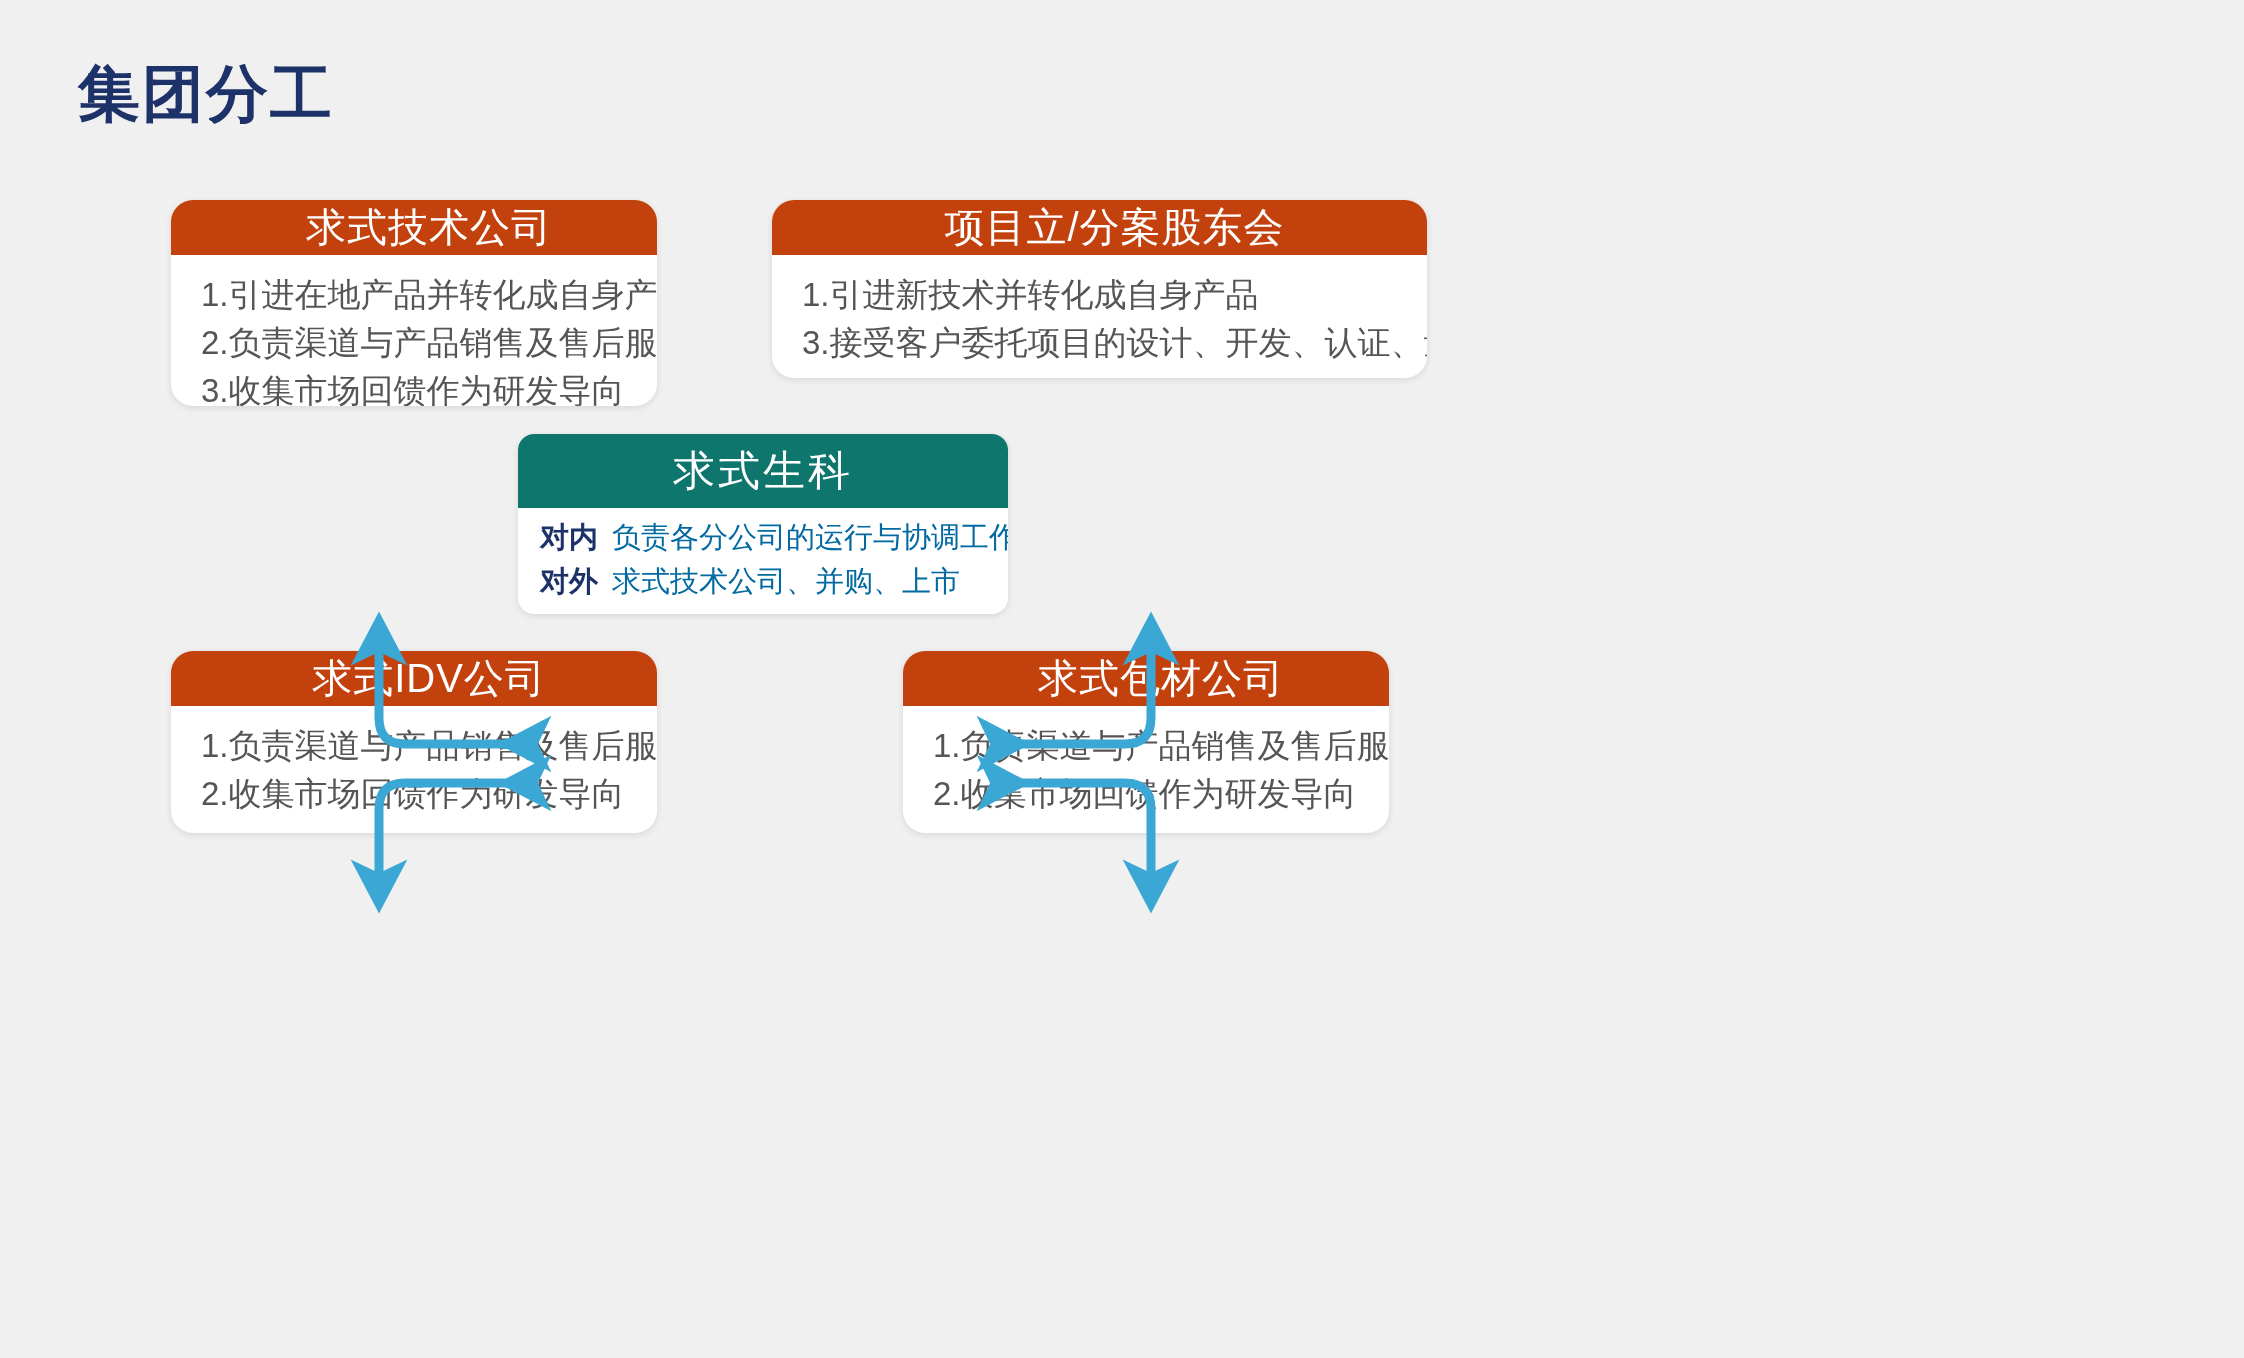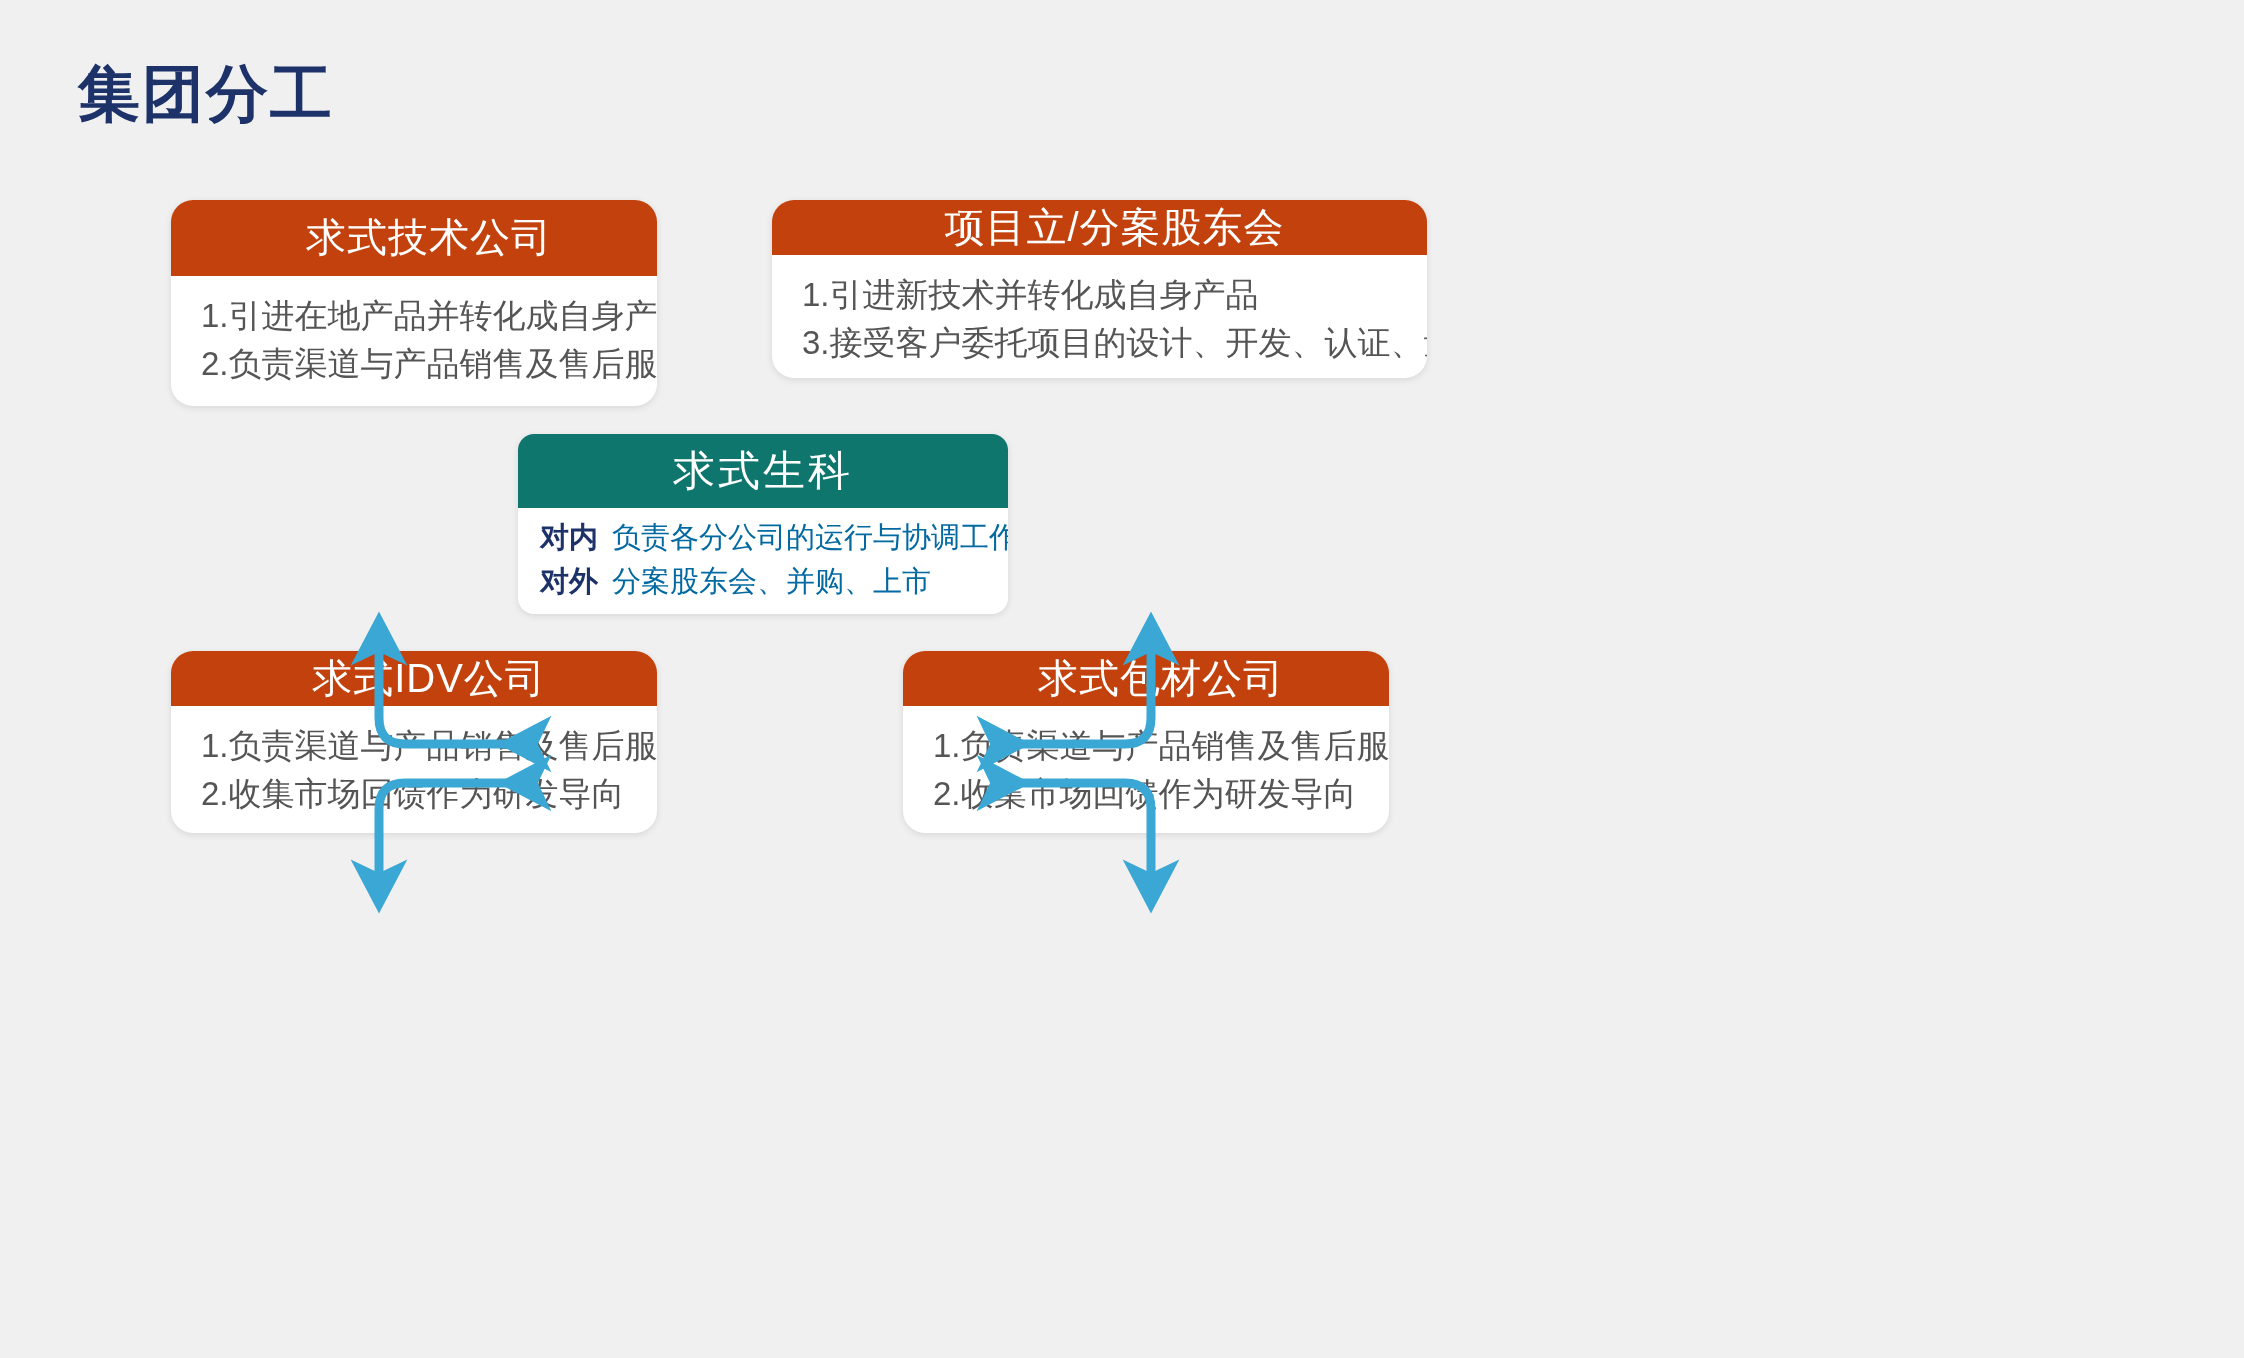--- a/index.html
+++ b/index.html
@@ -176,41 +176,42 @@
 
       <path d="M 1009,783 L 1125,783 Q 1151,783 1151,809 L 1151,892" marker-start="url(#ah-l)" marker-end="url(#ah-d)"></path>
     </g>
   </svg>
 
   <div class="card branch" id="card-tech">
     <div class="card-header">求式技术公司</div>
     <div class="card-body">
       <div class="bullet">1.引进在地产品并转化成自身产品</div>
       <div class="bullet">2.负责渠道与产品销售及售后服务</div>
+      <div class="bullet">3.收集市场回馈作为研发导向</div>
     </div>
   </div>
 
   <div class="card" id="card-shareholders">
     <div class="card-header">项目立/分案股东会</div>
     <div class="card-body">
       <div class="bullet">1.引进新技术并转化成自身产品</div>
       <div class="bullet">3.接受客户委托项目的设计、开发、认证、量产专案</div>
     </div>
   </div>
 
   <div id="card-center">
     <div class="center-header">求式生科</div>
     <div class="center-body">
       <div class="center-row">
         <span class="tag">对内</span>
         <span class="desc">负责各分公司的运行与协调工作</span>
       </div>
       <div class="center-row">
         <span class="tag">对外</span>
-        <span class="desc">分案股东会、并购、上市</span>
+        <span class="desc">求式技术公司、并购、上市</span>
       </div>
     </div>
   </div>
 
   <div class="card branch" id="card-idv">
     <div class="card-header">求式IDV公司</div>
     <div class="card-body">
       <div class="bullet">1.负责渠道与产品销售及售后服务</div>
       <div class="bullet">2.收集市场回馈作为研发导向</div>
     </div>

